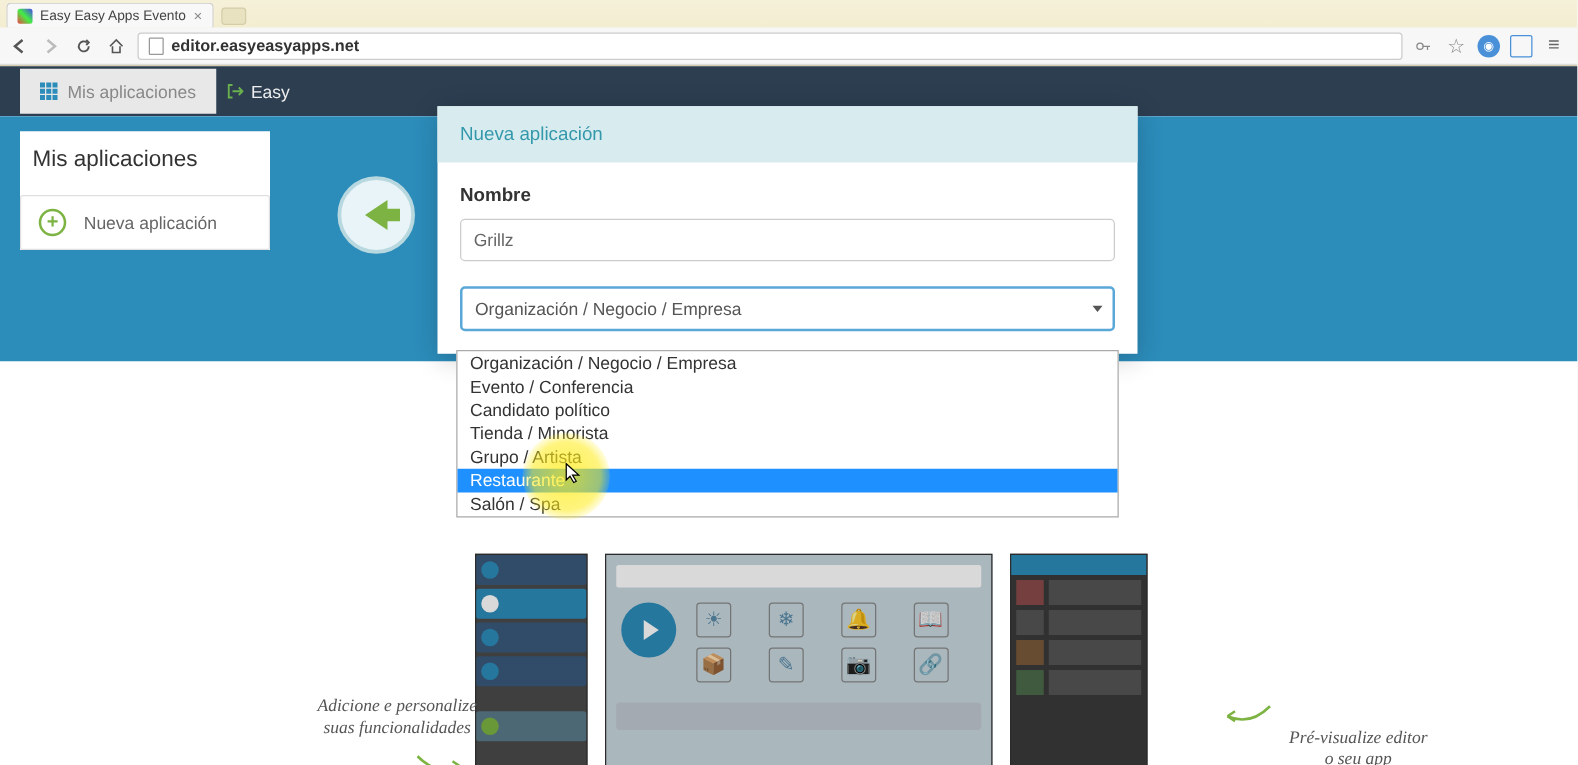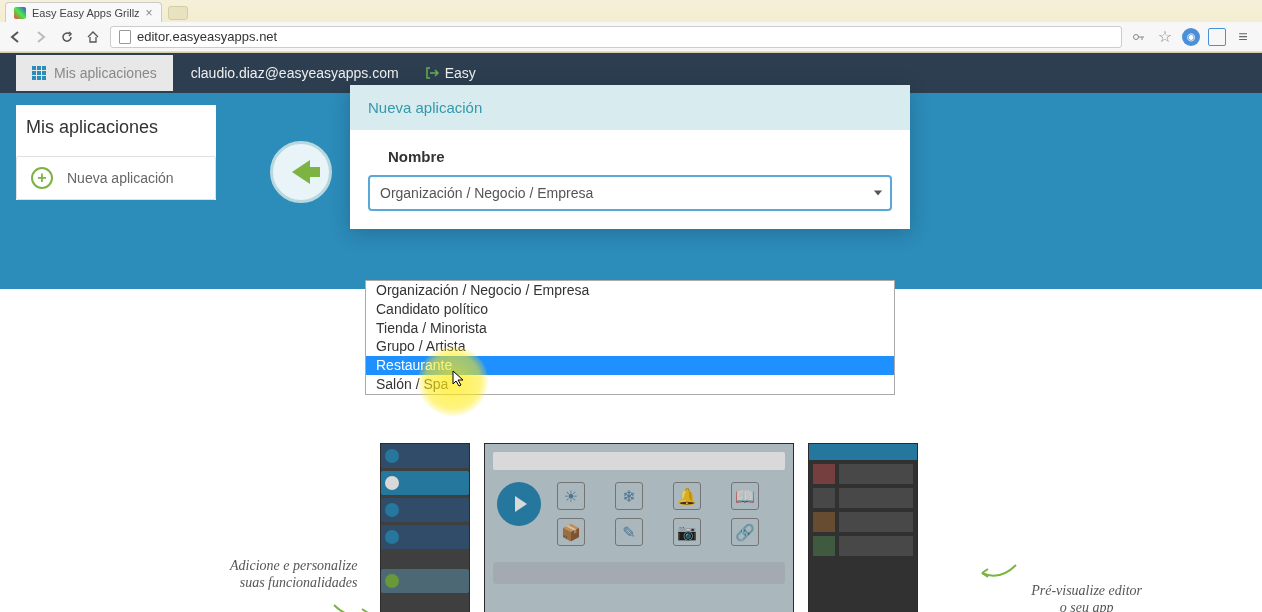--- a/index.html
+++ b/index.html
@@ -73,20 +73,21 @@
       height: 22px;
       border: 1px solid #ccc;
       border-radius: 3px;
       background: #fff;
       display: flex;
       align-items: center;
       padding: 0 8px;
       font-size: 13px;
       color: #333;
       gap: 6px;
+      font-weight: bold;
     }
     .url-doc-icon { width: 12px; height: 14px; border: 1px solid #999; border-radius: 1px; }
     .right-icons { display: flex; gap: 8px; align-items: center; padding-right: 4px; }
     .right-icon { width: 18px; height: 18px; display:flex; align-items:center; justify-content:center; }
 
     
     .app-header {
       height: 40px;
       background: #2c3e50;
       display: flex;
@@ -203,21 +204,21 @@
       box-shadow: 0 4px 20px rgba(0,0,0,0.2);
       z-index: 100;
     }
     .modal-header {
       background: #d8ecf0;
       padding: 14px 18px;
       color: #3498ab;
       font-size: 15px;
     }
     .modal-body { padding: 18px; }
-    .form-label { font-weight: 600; color: #333; font-size: 15px; margin-bottom: 10px; margin-left: 20px; }
+    .form-label { font-weight: 600; color: #333; font-size: 15px; margin-bottom: 10px; }
     .text-input {
       width: 100%;
       padding: 8px 10px;
       border: 1px solid #ccc;
       border-radius: 4px;
       font-size: 14px;
       color: #666;
       margin-bottom: 20px;
     }
     .select-box {
@@ -302,26 +303,26 @@
     .preview-right { width: 110px; height: 220px; background:#3a3a3a; }
     .preview-row { height: 24px; background:#3a5a7a; border-radius:2px; display:flex; align-items:center; padding:0 4px; gap:4px;}
     .preview-dot{width:14px;height:14px;border-radius:50%;background:#2c8cba;}
     .preview-icons{display:grid;grid-template-columns:repeat(4,1fr);gap:8px;padding:4px;}
     .preview-ico{width:28px;height:28px;border:1px solid #888;border-radius:3px;display:flex;align-items:center;justify-content:center;color:#5a8aa8;}
     .play-circle{width:44px;height:44px;border-radius:50%;background:#2c8cba;display:flex;align-items:center;justify-content:center;margin:4px;}
     .play-tri{width:0;height:0;border-top:8px solid transparent;border-bottom:8px solid transparent;border-left:12px solid #fff;margin-left:3px;}
 
     .caption-left {
       position: absolute;
-      left: 230px; top: 465px;
+      left: 254px; top: 465px;
       font-family: cursive;
       font-style: italic;
       color: #555;
       font-size: 14px;
-      text-align: right;
+      text-align: center;
       line-height: 1.2;
       z-index: 2;
     }
     .caption-right {
       position: absolute;
       right: 120px; top: 490px;
       font-family: cursive;
       font-style: italic;
       color: #555;
       font-size: 14px;
@@ -341,21 +342,21 @@
       transform: scaleX(-1);
     }
   </style>
 </head>
 <body>
 
 <div class="browser-chrome">
   <div class="tab-bar">
     <div class="browser-tab">
       <div class="tab-favicon"></div>
-      <span>Easy Easy Apps Grillz</span>
+      <span>Easy Easy Apps Evento</span>
       <span class="tab-close">×</span>
     </div>
     <div class="new-tab"></div>
   </div>
   <div class="nav-bar">
     <div class="nav-icon">
       <svg width="14" height="14" viewBox="0 0 14 14">
           <path d="M10 2 L4 7 L10 12" stroke="#555" stroke-width="2" fill="none"></path>
         </svg>
     </div>
@@ -403,21 +404,20 @@
           <span></span>
           <span></span>
           <span></span>
           <span></span>
           <span></span>
           <span></span>
           <span></span>
       </div>
       <span>Mis aplicaciones</span>
     </div>
-    <div class="user-email">claudio.diaz@easyeasyapps.com</div>
     <div class="exit-btn">
       <svg width="14" height="14" viewBox="0 0 14 14">
           <path d="M5 2 H2 V12 H5 M5 7 H12 M10 4 L13 7 L10 10" stroke="#6ab04c" stroke-width="1.5" fill="none"></path>
         </svg>
       <span>Easy</span>
     </div>
   </div>
 </div>
 
 <div class="main-area">
@@ -513,29 +513,31 @@
   <svg class="swoosh-right" width="40" height="22">
       <path d="M2 2 Q 18 18 36 10" stroke="#7cb342" stroke-width="2" fill="none"></path>
       <path d="M36 10 L30 6 M36 10 L30 14" stroke="#7cb342" stroke-width="2" fill="none"></path>
     </svg>
 </div>
 
 <div class="modal">
   <div class="modal-header">Nueva aplicación</div>
   <div class="modal-body">
     <div class="form-label">Nombre</div>
+    <input class="text-input" value="Grillz" style="">
     <div class="select-box">
       <span>Organización / Negocio / Empresa</span>
       <div class="select-caret"></div>
     </div>
   </div>
 </div>
 
 <div class="dropdown" id="dropdown-list">
     <div class="dropdown-option">Organización / Negocio / Empresa</div>
+    <div class="dropdown-option">Evento / Conferencia</div>
     <div class="dropdown-option">Candidato político</div>
     <div class="dropdown-option">Tienda / Minorista</div>
     <div class="dropdown-option">Grupo / Artista</div>
     <div class="dropdown-option highlighted">Restaurante</div>
     <div class="dropdown-option">Salón / Spa</div>
   </div>
 
 <div class="highlight-circle"></div>
 <svg class="cursor-arrow" width="14" height="18">
   <path d="M1 1 L1 14 L4 11 L7 16 L9 15 L6 10 L11 10 Z" fill="#fff" stroke="#000" stroke-width="1"></path>

